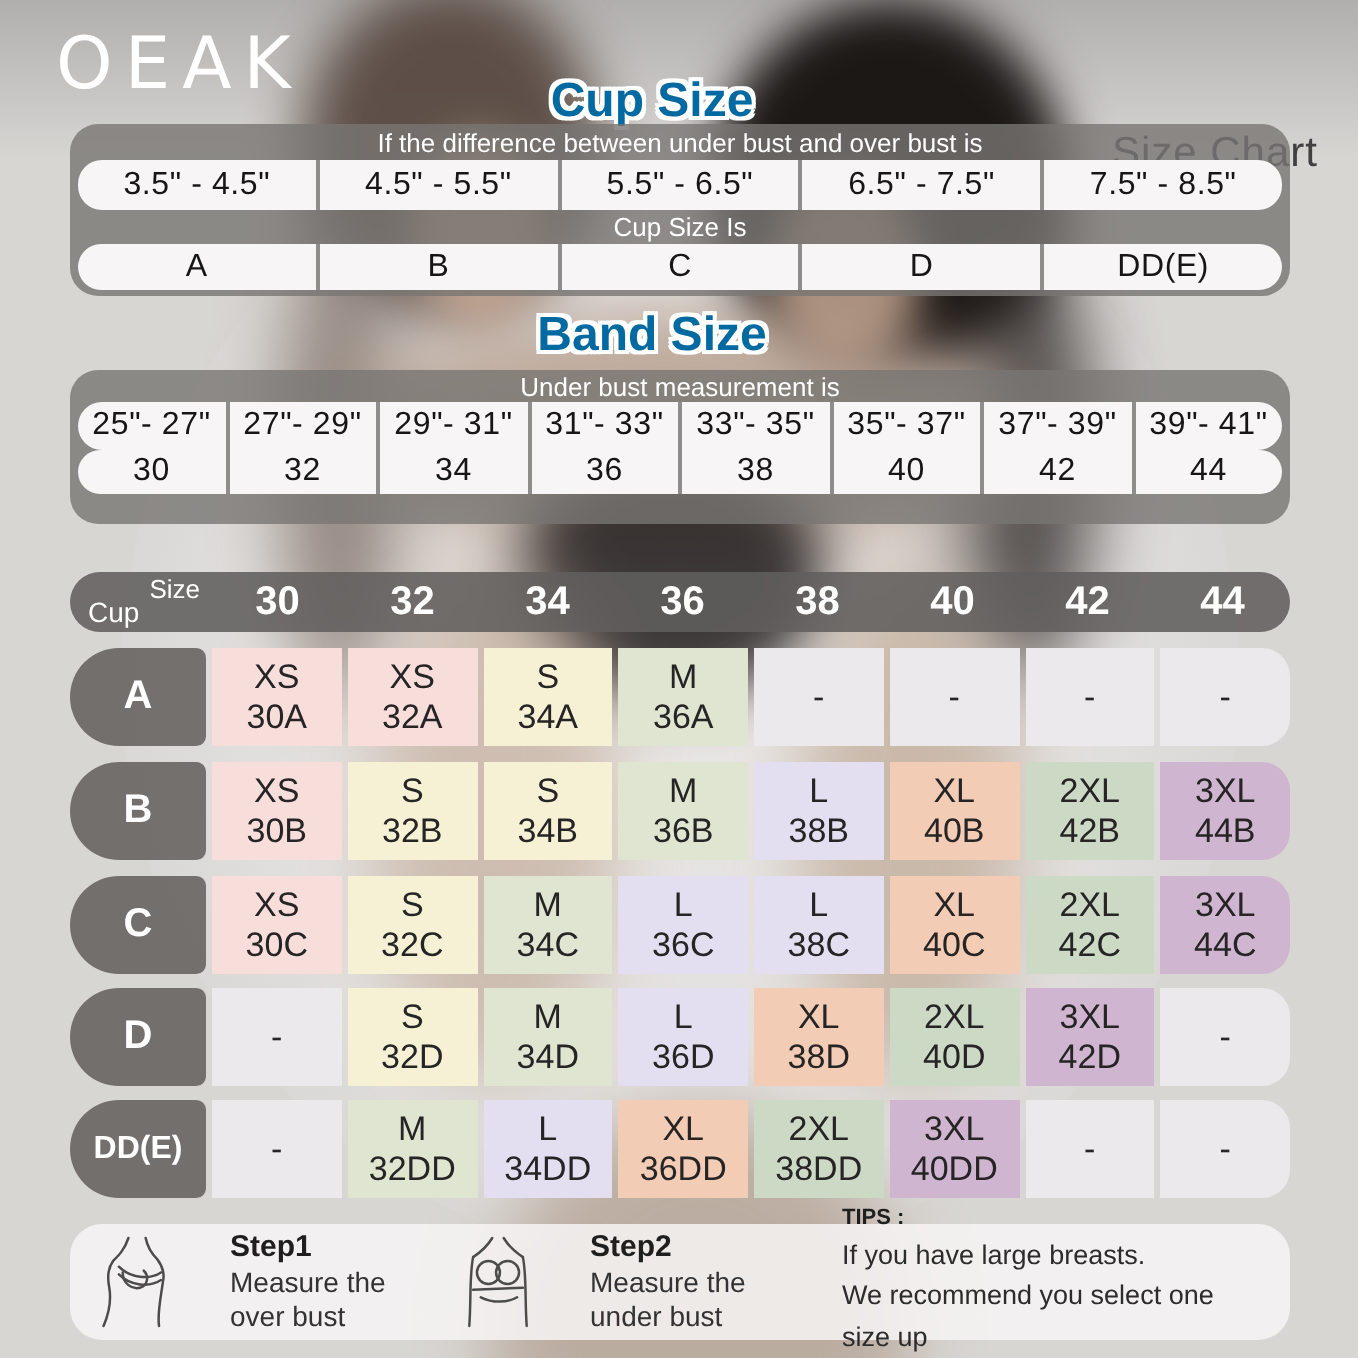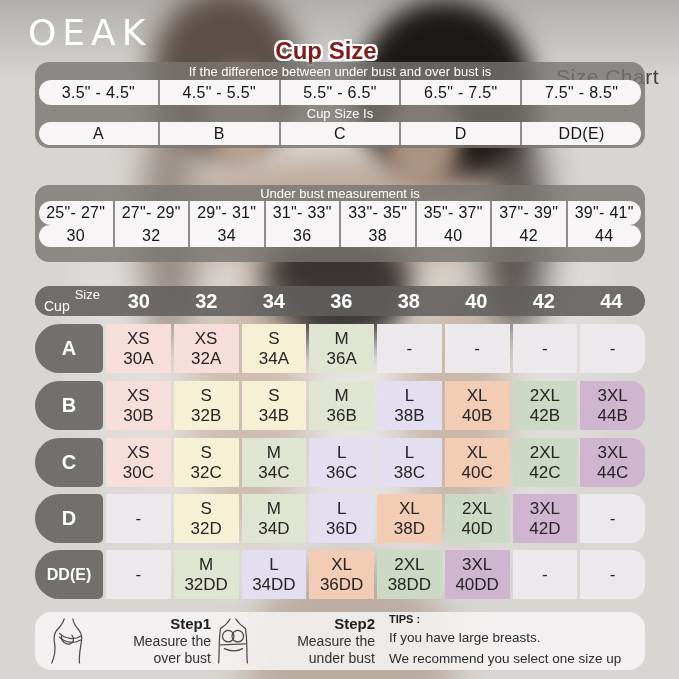--- a/index.html
+++ b/index.html
@@ -19,21 +19,21 @@
   .face-r{left:385px;top:85px;width:75px;height:100px;background:#c3a48f;filter:blur(10px);opacity:.85;}
   .shoulders{left:170px;top:155px;width:340px;height:120px;background:#b59d8c;filter:blur(16px);opacity:.8;}
   .bra-dark{left:258px;top:225px;width:155px;height:125px;background:#201c1c;filter:blur(14px);opacity:.85;}
   .torso-l{left:188px;top:280px;width:120px;height:260px;background:#c2aa97;filter:blur(18px);opacity:.65;}
   .torso-r{left:400px;top:280px;width:110px;height:260px;background:#bca48f;filter:blur(18px);opacity:.65;}
   .legs{left:245px;top:555px;width:210px;height:220px;background:#b4a294;filter:blur(18px);opacity:.8;}
   
   .logo{position:absolute;left:28px;top:12px;font-size:36px;color:#fff;letter-spacing:6px;
         font-weight:400;font-family:"DejaVu Sans",sans-serif;}
   .size-chart{position:absolute;right:20px;top:25px;font-size:21px;color:#404040;letter-spacing:.5px;margin-top:40px;}
-  .section-title{position:absolute;left:0;width:652px;text-align:center;font-size:24px;font-weight:700;color:#7f1d1d;
+  .section-title{position:absolute;left:0;width:652px;text-align:center;font-size:24px;font-weight:700;color:#0369a1;
     text-shadow:-2px -2px 0 #fff,2px -2px 0 #fff,-2px 2px 0 #fff,2px 2px 0 #fff,0 -2px 0 #fff,0 2px 0 #fff,-2px 0 0 #fff,2px 0 0 #fff;}
   
   .panel{position:absolute;left:35px;width:610px;background:rgba(120,117,115,.8);
          border-radius:14px;display:flex;flex-direction:column;padding:0 4px 3px;box-sizing:border-box;}
   .caption{display:flex;align-items:center;justify-content:center;font-size:13px;color:#fff;}
   .white-row{background:#f7f5f5;border-radius:12px;display:flex;align-items:stretch;overflow:hidden;}
   .wcell{flex:1;display:flex;align-items:center;justify-content:center;font-size:16px;color:#161616;letter-spacing:.3px;}
   .wcell + .wcell{border-left:2px solid #8f8d8c;}
   
   .matrix-header{position:absolute;left:35px;top:286px;width:610px;height:30px;
@@ -47,21 +47,21 @@
     display:flex;align-items:center;justify-content:center;color:#fff;font-weight:700;font-size:20px;}
   .pill.sm{font-size:16px;}
   .mcell{flex:1;display:flex;flex-direction:column;align-items:center;justify-content:center;
     font-size:17px;line-height:1.15;color:#262425;background:#ebe9ec;}
   .mrow .mcell:last-child{border-radius:0 14px 14px 0;}
   
   .footer{position:absolute;left:35px;top:612px;width:610px;height:58px;background:rgba(247,245,244,.85);
     border-radius:16px;display:flex;align-items:center;box-sizing:border-box;padding:0 12px;}
   .step-icon{width:44px;height:50px;flex:none;}
   .step-icon svg{width:100%;height:100%;stroke:#4c4c4c;fill:none;stroke-width:1.3;stroke-linecap:round;}
-  .step{margin-left:8px;width:112px;flex:none;color:#333;text-align:right;}
+  .step{margin-left:24px;width:112px;flex:none;color:#333;}
   .step .st{font-size:15px;font-weight:700;color:#1f1f1f;margin-bottom:1px;}
   .step .ln{font-size:14px;line-height:1.18;}
   .tips{flex:1;margin-left:14px;color:#2c2c2c;}
   .tips .tt{font-size:11px;font-weight:700;color:#1f1f1f;margin-bottom:3px;}
   .tips .ln{font-size:13.5px;line-height:1.5;}
   [data-bind]:empty{display:none;}
 </style>
 </head>
 <body>
 
@@ -99,20 +99,21 @@
     <div class="caption" style="height:17px" data-bind="cup_section.caption_mid">Cup Size Is</div>
     <div class="white-row" style="height:23px">
       <div class="wcell" data-bind="cup_section.cups.0">A</div>
       <div class="wcell" data-bind="cup_section.cups.1">B</div>
       <div class="wcell" data-bind="cup_section.cups.2">C</div>
       <div class="wcell" data-bind="cup_section.cups.3">D</div>
       <div class="wcell" data-bind="cup_section.cups.4">DD(E)</div>
     </div>
   </div>
 
+  <div class="section-title" style="top:154px" data-bind="band_section.title">Band Size</div>
   <div class="panel" style="top:185px;height:77px">
     <div class="caption" style="height:16px" data-bind="band_section.caption_top">Under bust measurement is</div>
     <div class="white-row" style="height:24px">
       <div class="wcell" data-bind="band_section.ranges.0">25"- 27"</div>
       <div class="wcell" data-bind="band_section.ranges.1">27"- 29"</div>
       <div class="wcell" data-bind="band_section.ranges.2">29"- 31"</div>
       <div class="wcell" data-bind="band_section.ranges.3">31"- 33"</div>
       <div class="wcell" data-bind="band_section.ranges.4">33"- 35"</div>
       <div class="wcell" data-bind="band_section.ranges.5">35"- 37"</div>
       <div class="wcell" data-bind="band_section.ranges.6">37"- 39"</div>

